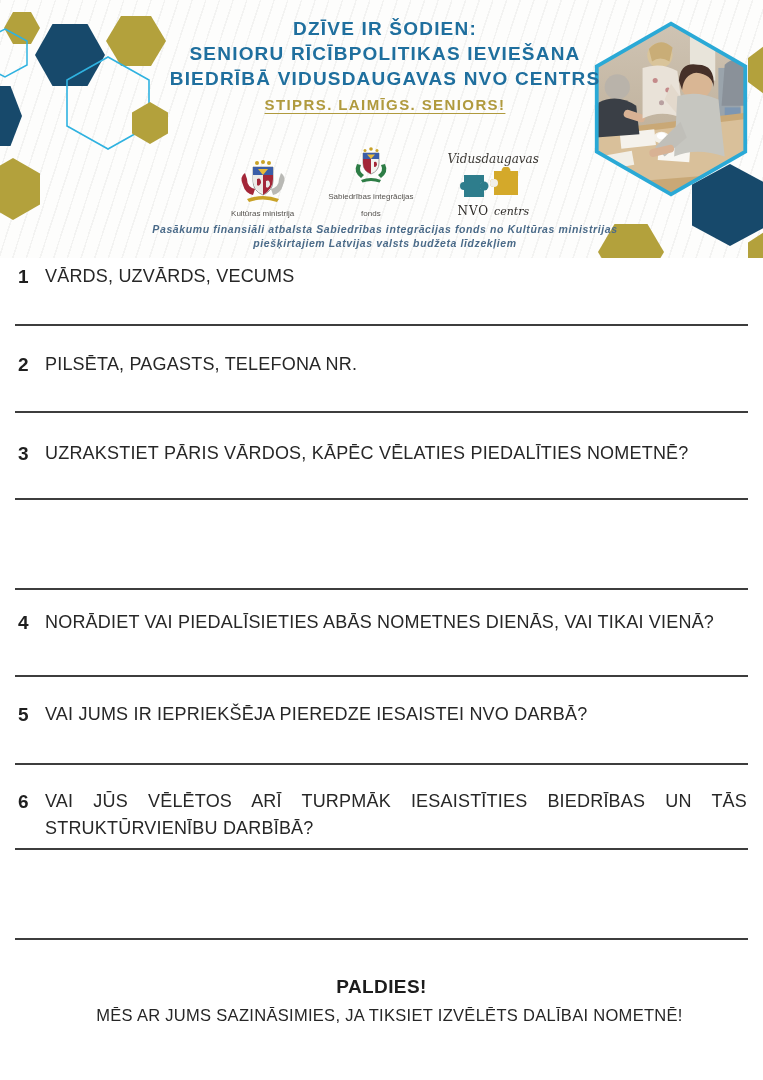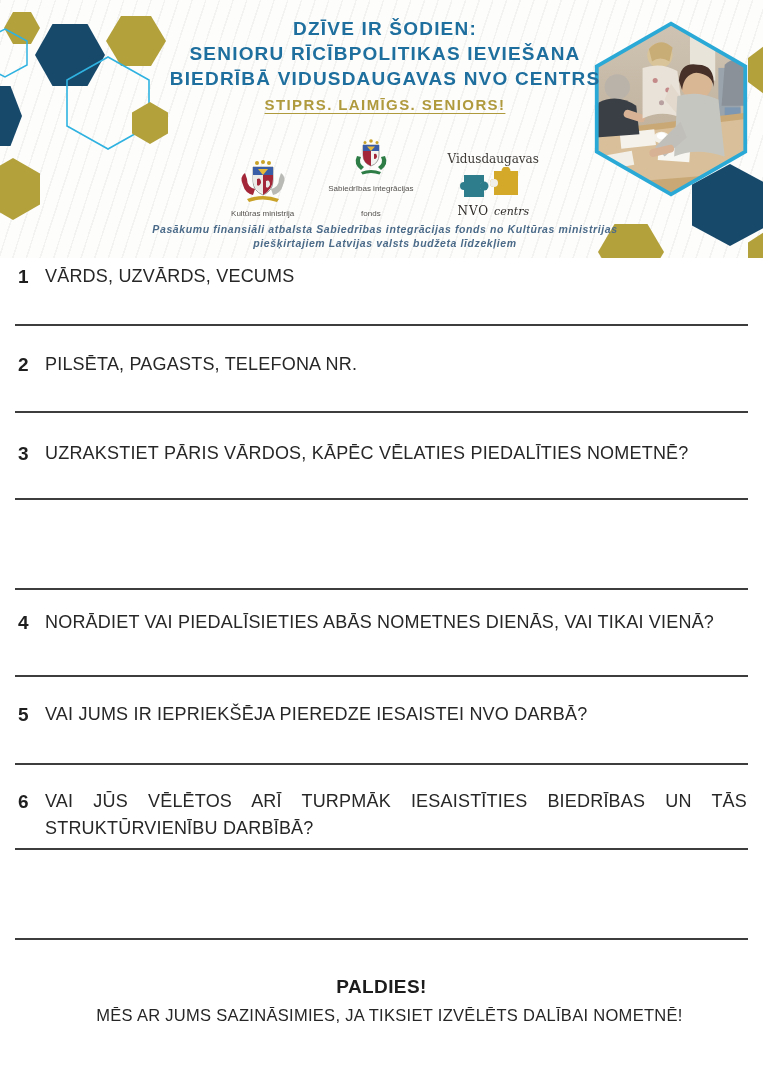--- a/index.html
+++ b/index.html
@@ -37,21 +37,21 @@
     margin-top:5px; font-size:15px; font-weight:bold; letter-spacing:1.4px;
     color:#b09a3e; text-decoration:underline; text-underline-offset:3px;
   }
 
   .logos-row {
     position:absolute; left:150px; top:148px; width:470px; height:70px;
     display:flex; justify-content:center; align-items:flex-end; gap:34px;
   }
   .logo-block { text-align:center; }
   .logo-caption { font-size:8px; color:#55524e; margin-top:2px; line-height:9px; }
-  .nvo-script { font-family:"DejaVu Serif", serif; font-size:12px; color:#3d3a36; }
+  .nvo-script { font-family:"DejaVu Serif", serif; font-style:italic; font-size:12px; color:#3d3a36; }
   .nvo-name { font-family:"DejaVu Serif", serif; font-size:12px; color:#2e2b28; letter-spacing:1px; }
   .nvo-name em { font-size:11px; letter-spacing:0; text-transform:lowercase; }
 
   .funding-note {
     position:absolute; left:120px; top:222px; width:530px; text-align:center;
     font-size:10.5px; font-style:italic; font-weight:bold; color:#4a6a88;
     letter-spacing:0.6px; line-height:14px;
   }
 
   
@@ -185,21 +185,21 @@
             <circle cx="14" cy="4.5" r="1.5" fill="#c9a227"></circle>
             <circle cx="26" cy="4.5" r="1.5" fill="#c9a227"></circle>
           <path d="M12 7 h16 v10 q0 8 -8 11 q-8 -3 -8 -11 Z" fill="#f3f3f1" stroke="#8a8a88" stroke-width="0.8"></path>
           <path d="M12 7 h16 v6 h-16 Z" fill="#3a5da8"></path>
           <path d="M20 13 l4 -4.5 h-8 Z" fill="#e7b93a"></path>
           <path d="M12 13 h8 v15 q-8 -3 -8 -11 Z" fill="#a32638"></path>
           <path d="M23 16 q3 -1.5 3 3 q-1.5 3 -3 1.5 Z" fill="#a32638"></path>
           <path d="M10 34 q10 -4 20 0 l-1.5 2.5 q-8.5 -3 -17 0 Z" fill="#2e7d46"></path>
         </svg>
         <div class="logo-caption">Sabiedrības integrācijas</div>
-        <div class="logo-caption" style="margin-top:16px;">fonds</div>
+        <div class="logo-caption" style="margin-top:8px;">fonds</div>
       </div>
 
       <div class="logo-block">
         <div class="nvo-script">Vidusdaugavas</div>
         <svg width="74" height="32" viewBox="0 0 74 32" style="margin:1px 0;">
           <path d="M8 8 h20 v7 a4 4 0 0 0 0 8 v7 h-20 v-7 a4 4 0 0 1 0 -8 Z" fill="#2e7d8c"></path>
           <circle cx="28" cy="19" r="4.5" fill="#2e7d8c"></circle>
           <path d="M38 4 h24 v24 h-24 v-8 a4 4 0 0 1 0 -8 Z" fill="#d4a92a"></path>
           <circle cx="50" cy="4" r="4.5" fill="#d4a92a"></circle>
           <circle cx="38" cy="16" r="4" fill="#f1efe9"></circle>

